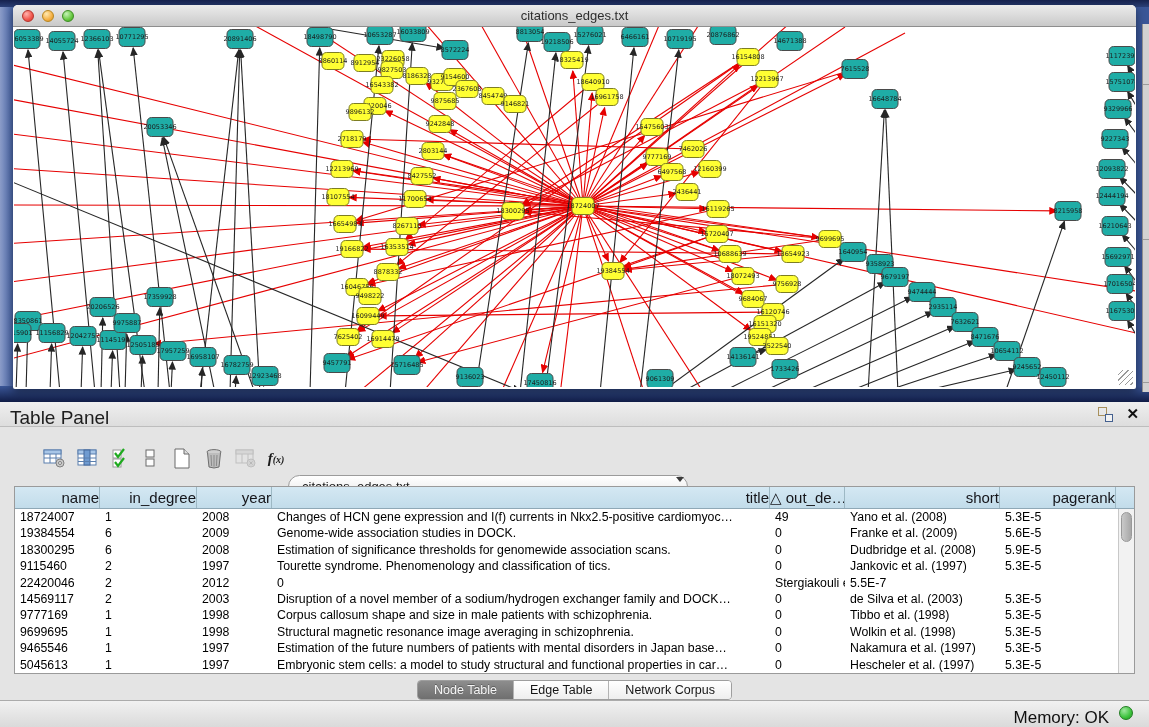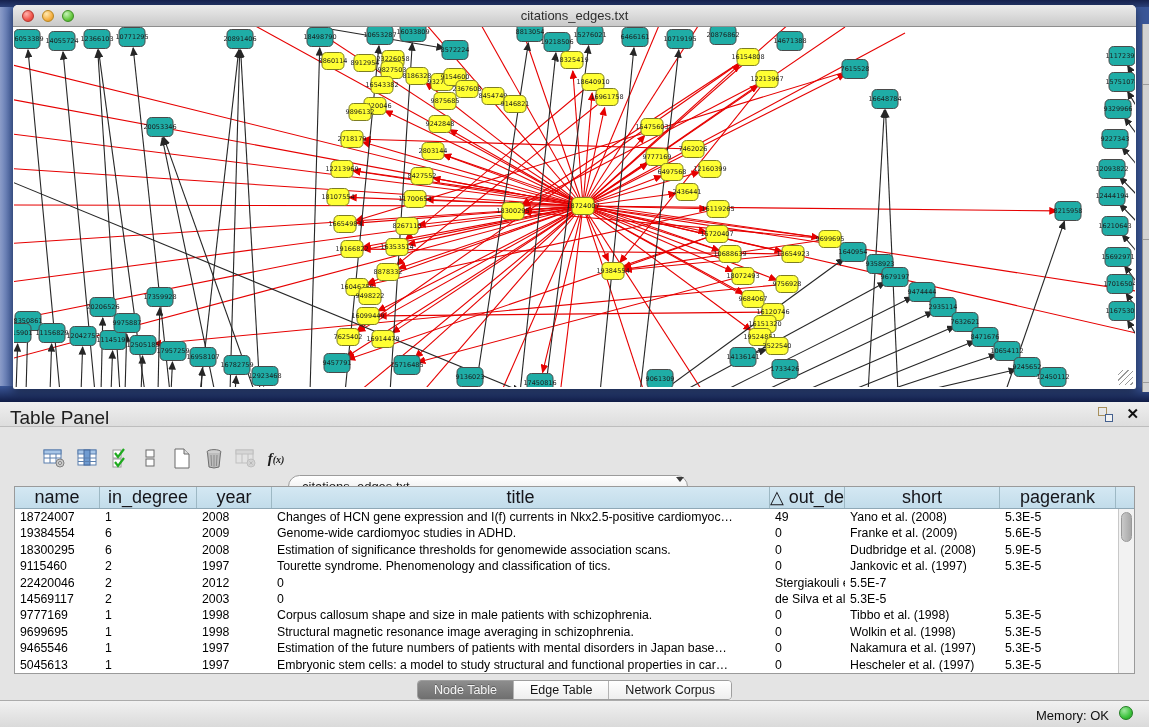--- a/index.html
+++ b/index.html
@@ -65,21 +65,21 @@
     border-bottom:5px solid #3a3a3a; margin-bottom:3px; }
   .combo .arrows .down { width:0; height:0; border-left:4px solid transparent; border-right:4px solid transparent;
     border-top:5px solid #3a3a3a; }
 
   
   .tview { position:absolute; left:14px; top:84px; width:1121px; height:188px;
     background:#fff; border:1px solid #9a9a9a; }
   .thead { display:grid; grid-template-columns:85px 97px 75px 498px 75px 155px 116px;
     height:22px; background:linear-gradient(#d4e8f3,#c2dcea);
     border-bottom:1px solid #8fa8b6; }
-  .thead .th { font-size:18px; color:#15151a; text-align:center; line-height:21px;
+  .thead .th { font-size:15px; color:#15151a; text-align:right; line-height:21px;
     border-right:1px solid #9db8c4; overflow:hidden; white-space:nowrap; }
   .tbody { position:relative; }
   .trow { display:grid; grid-template-columns:85px 97px 75px 498px 75px 155px 116px;
     height:16.4px; }
   .trow .td { font-size:12.3px; color:#000; padding-left:5px; line-height:16.4px;
     white-space:nowrap; overflow:hidden; }
   .vscroll { position:absolute; right:0px; top:22px; width:16px; height:164px;
     background:#f2f2f2; border-left:1px solid #c8c8c8; }
   .vscroll .thumb { position:absolute; left:2px; top:3px; width:11px; height:30px;
     border-radius:6px; background:linear-gradient(90deg,#c9c9c9,#a7a7a7); border:1px solid #999; }
@@ -92,21 +92,21 @@
   .seg .tab { font-size:12.5px; padding:0 16px; line-height:19px;
     background:linear-gradient(#ffffff,#eeeeee); color:#151515;
     border-right:1px solid #b3b3b3; }
   .seg .tab:last-child { border-right:none; }
   .seg .tab.active { background:linear-gradient(#8d8d8d,#6f6f6f); color:#f5f5f5;
     text-shadow:0 -1px 0 rgba(0,0,0,.3); }
 
   
   .statusbar { position:absolute; left:0; top:298px; width:100%; height:27px;
     background:linear-gradient(#f1f1f1,#dadada); border-top:1px solid #ababab; }
-  .mem { position:absolute; right:40px; top:7px; font-size:13px; color:#111; }
+  .mem { position:absolute; right:40px; top:7px; font-size:17px; color:#111; }
   .memdot { position:absolute; right:16px; top:5px; width:14px; height:14px; border-radius:50%;
     background:radial-gradient(circle at 35% 30%,#9fe79f,#3cc23c 60%,#249324);
     border:1px solid #207c20; }
 </style>
 </head>
 <body>
 
 <div id="stage">
 
   <div class="desktop">
@@ -857,21 +857,21 @@
             <div class="td">2008</div>
             <div class="td">Changes of HCN gene expression and I(f) currents in Nkx2.5-positive cardiomyoc…</div>
             <div class="td">49</div>
             <div class="td">Yano et al. (2008)</div>
             <div class="td">5.3E-5</div>
           </div>
           <div class="trow">
             <div class="td">19384554</div>
             <div class="td">6</div>
             <div class="td">2009</div>
-            <div class="td">Genome-wide cardiomyoc studies in ADHD.</div>
+            <div class="td">Genome-wide association studies in DOCK.</div>
             <div class="td">0</div>
             <div class="td">Franke et al. (2009)</div>
             <div class="td">5.6E-5</div>
           </div>
           <div class="trow">
             <div class="td">18300295</div>
             <div class="td">6</div>
             <div class="td">2008</div>
             <div class="td">Estimation of significance thresholds for genomewide association scans.</div>
             <div class="td">0</div>
@@ -892,20 +892,21 @@
             <div class="td">2</div>
             <div class="td">2012</div>
             <div class="td">0</div>
             <div class="td">Stergiakouli et al. (2012)</div>
             <div class="td">5.5E-7</div>
           </div>
           <div class="trow">
             <div class="td">14569117</div>
             <div class="td">2</div>
             <div class="td">2003</div>
+            <div class="td">Disruption of a novel member of a sodium/hydrogen exchanger family and DOCK…</div>
             <div class="td">0</div>
             <div class="td">de Silva et al. (2003)</div>
             <div class="td">5.3E-5</div>
           </div>
           <div class="trow">
             <div class="td">9777169</div>
             <div class="td">1</div>
             <div class="td">1998</div>
             <div class="td">Corpus callosum shape and size in male patients with schizophrenia.</div>
             <div class="td">0</div>

